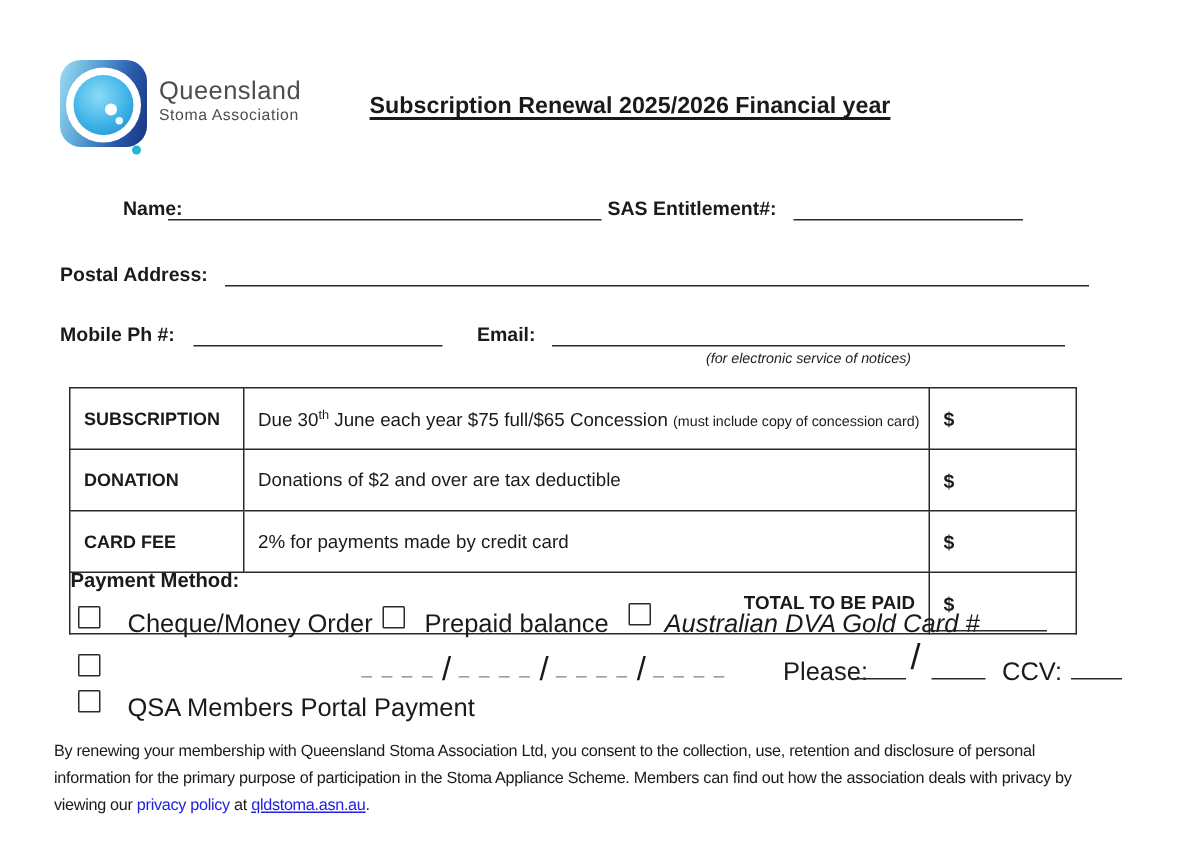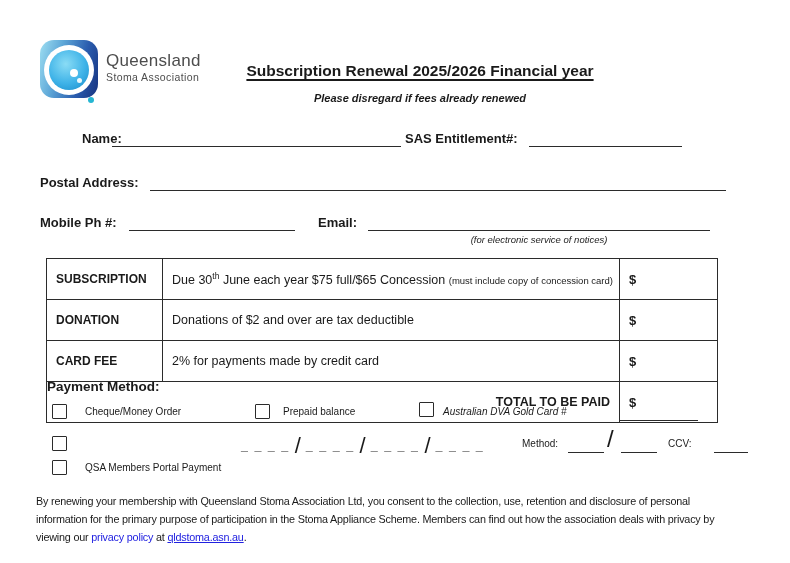--- a/index.html
+++ b/index.html
@@ -36,21 +36,21 @@
   .fees { position: absolute; left: 46px; top: 258px; width: 672px; border-collapse: collapse; table-layout: fixed; }
   .fees td { border: 1.4px solid #2b2b2b; height: 41px; padding: 0 9px; font-size: 12.5px; vertical-align: middle; overflow: hidden; white-space: nowrap; }
   .fees .cat { width: 116px; font-weight: bold; font-size: 12px; }
   .fees .amt { width: 98px; font-weight: bold; font-size: 13px; }
   .fees .desc-small { font-size: 9.5px; }
   .fees sup { font-size: 8.5px; }
   .fees .total-cell { text-align: right; font-weight: bold; font-size: 12.5px; }
   
   .pm-heading { position: absolute; left: 47px; top: 379px; font-size: 13.5px; font-weight: bold; }
   .cbx { position: absolute; width: 15px; height: 15px; border: 1.6px solid #2b2b2b; background: #ffffff; border-radius: 1px; }
-  .opt { position: absolute; font-size: 10px; white-space: nowrap; }
+  .opt { position: absolute; font-size: 17px; white-space: nowrap; }
   .cardnum { position: absolute; left: 241px; top: 433px; font-size: 12.5px; font-weight: bold; letter-spacing: 1.5px; white-space: nowrap; }
   .cardnum .slash { font-size: 22px; font-weight: 400; vertical-align: -3px; margin: 0 5px; letter-spacing: 0; }
   .big-slash { position: absolute; font-size: 24px; font-weight: 400; }
   
   .footer { position: absolute; left: 36px; top: 492px; width: 700px; font-size: 10.8px; line-height: 18px; letter-spacing: -0.2px; color: #1a1a1a; }
   .plink { color: #2121e0; font-weight: normal; text-decoration: none; cursor: pointer; }
   .slink { color: #2121e0; text-decoration: underline; cursor: pointer; }
 </style>
 </head>
 <body>
@@ -64,21 +64,20 @@
     <div class="logo-bubble2"></div>
   </div>
   <div class="logo-tealdot"></div>
   <div class="logo-text">
     <div class="logo-line1">Queensland</div>
     <div class="logo-line2">Stoma Association</div>
   </div>
 
   <div class="title-block">
     <div class="form-title">Subscription Renewal 2025/2026 Financial year</div>
-    <div class="form-subtitle">Please disregard if fees already renewed</div>
   </div>
 
   <span class="lbl" style="left:40px; top:131px;padding-left:42px;">Name:</span>
   <div class="fill-line" style="left:112px; top:130px; width:289px;"></div>
   <span class="lbl" style="left:405px; top:131px;">SAS Entitlement#:</span>
   <div class="fill-line" style="left:529px; top:130px; width:153px;"></div>
 
   <span class="lbl" style="left:40px; top:175px;">Postal Address:</span>
   <div class="fill-line" style="left:150px; top:174px; width:576px;"></div>
 
@@ -120,21 +119,21 @@
   <span class="cbx" style="left:255px; top:404px;"></span>
   <span class="opt" style="left:283px; top:406px;">Prepaid balance</span>
 
   <span class="cbx" style="left:419px; top:402px;"></span>
   <span class="opt" style="left:443px; top:406px;font-style:italic;">Australian DVA Gold Card #</span>
   <div class="fill-line" style="left:620px; top:404px; width:78px;"></div>
 
   <span class="cbx" style="left:52px; top:436px;"></span>
   <span class="cardnum"><span>_ _ _ _</span><span class="slash">/</span><span>_ _ _ _</span><span class="slash">/</span><span>_ _ _ _</span><span class="slash">/</span><span>_ _ _ _</span></span>
 
-  <span class="opt" style="left:522px; top:438px;">Method:</span>
+  <span class="opt" style="left:522px; top:438px;">Please:</span>
   <div class="fill-line" style="left:568px; top:436px; width:36px;"></div>
   <span class="big-slash" style="left:607px; top:425px;">/</span>
   <div class="fill-line" style="left:621px; top:436px; width:36px;"></div>
   <span class="opt" style="left:668px; top:438px;">CCV:</span>
   <div class="fill-line" style="left:714px; top:436px; width:34px;"></div>
 
   <span class="cbx" style="left:52px; top:460px;"></span>
   <span class="opt" style="left:85px; top:462px;">QSA Members Portal Payment</span>
 
   <p class="footer"><span>By renewing your membership with Queensland Stoma Association Ltd, you consent to the collection, use, retention and disclosure of personal information for the primary purpose of participation in the Stoma Appliance Scheme. Members can find out how the association deals with privacy by viewing our </span><a class="plink">privacy policy</a><span> at </span><a class="slink">qldstoma.asn.au</a><span>.</span></p>

